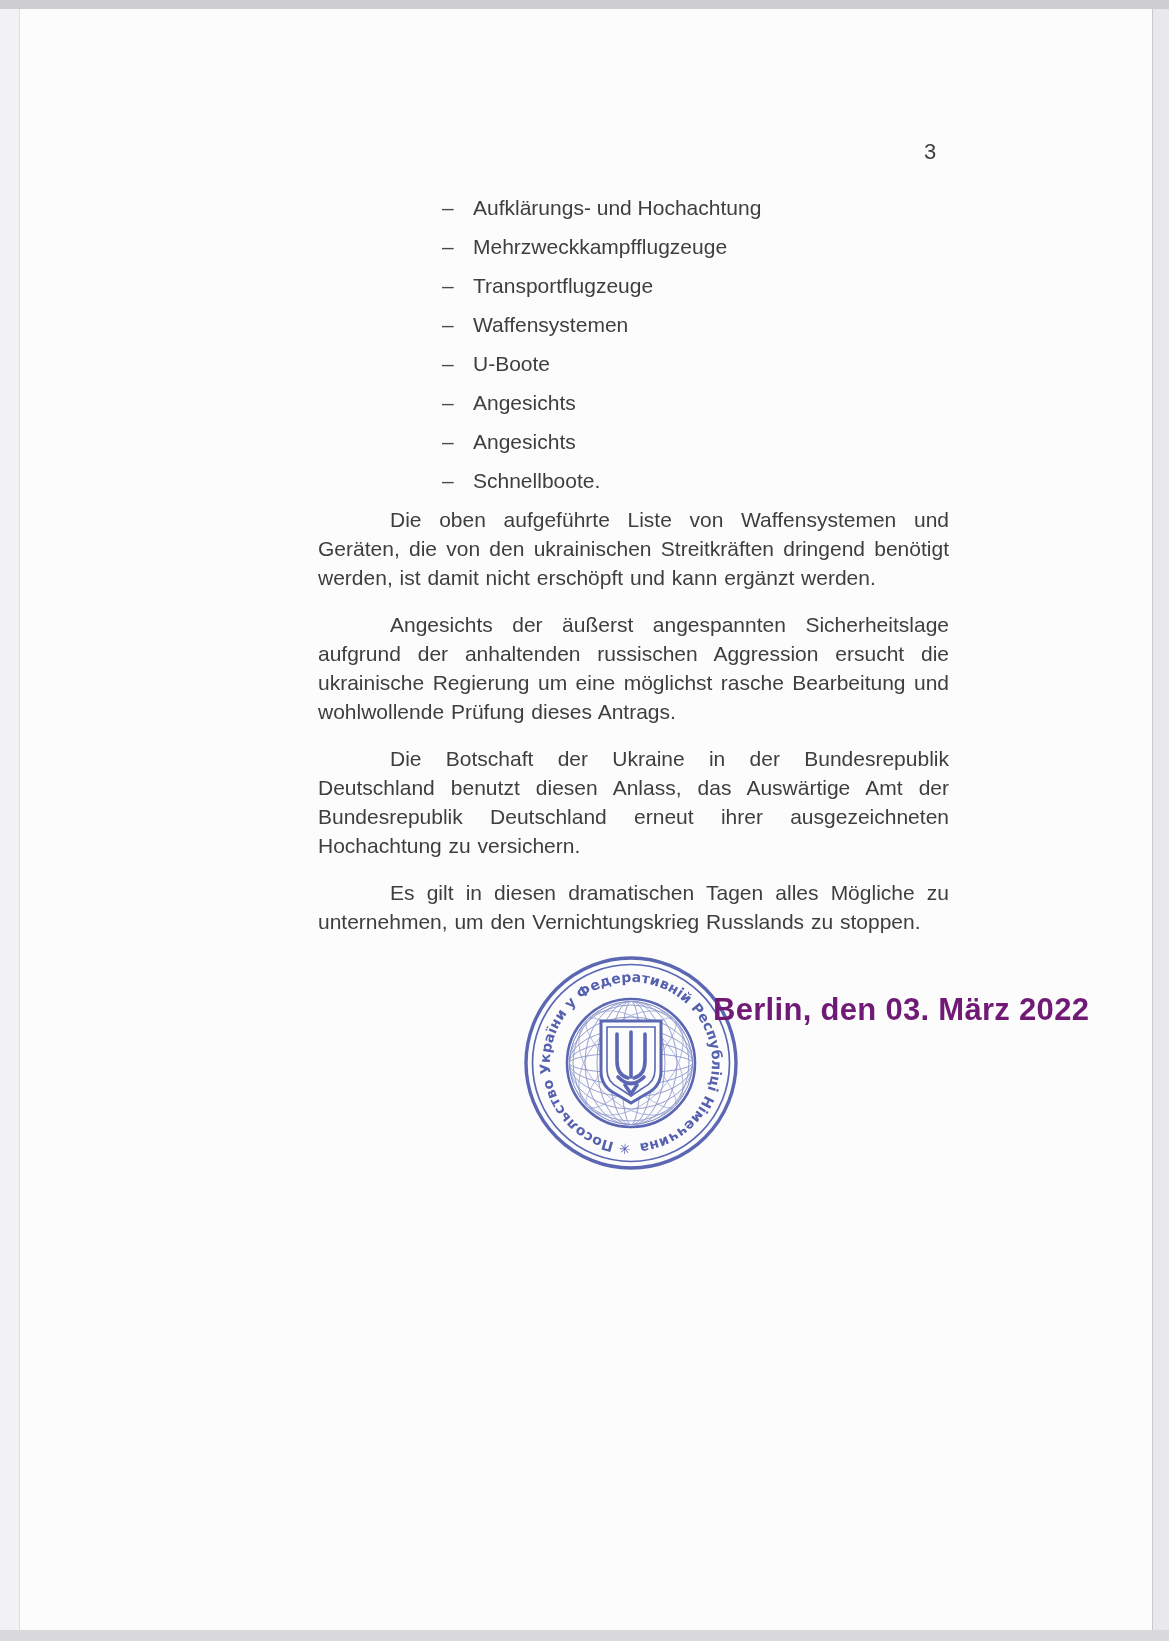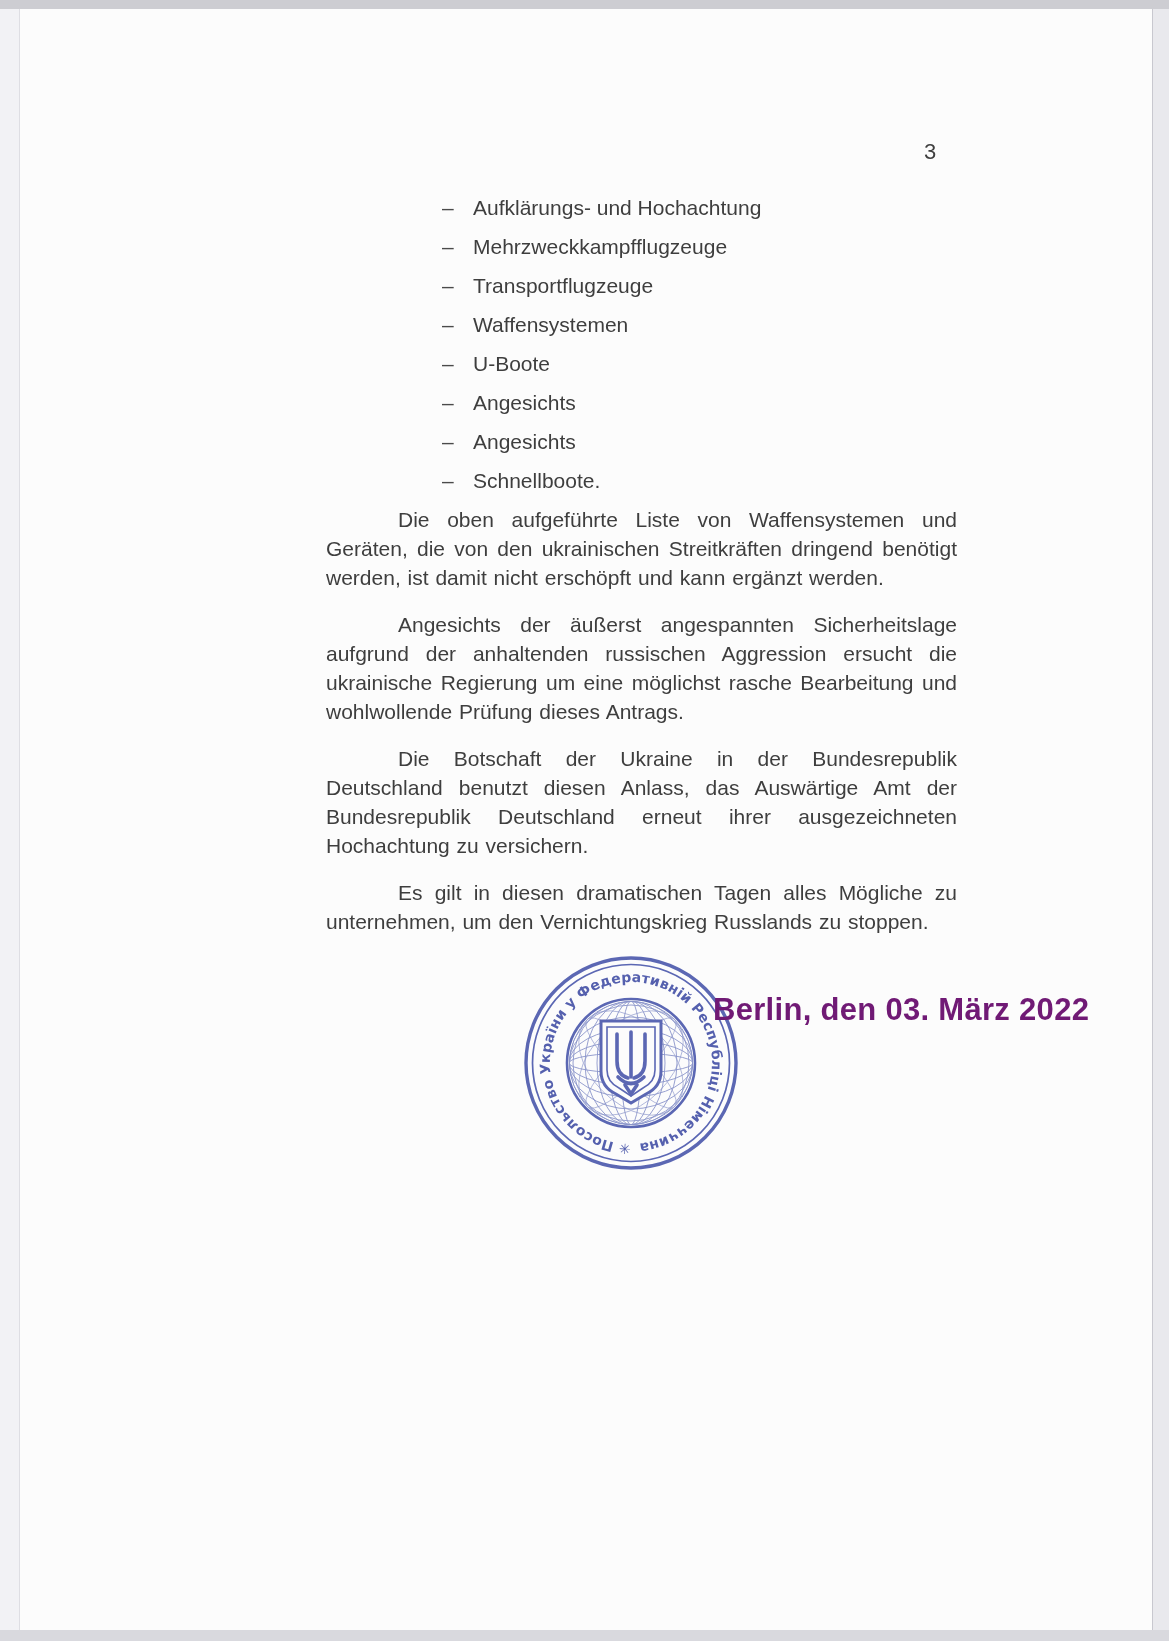--- a/index.html
+++ b/index.html
@@ -34,21 +34,20 @@
   .weapons-list li {
     display: flex; line-height: 23px; margin-bottom: 16px;
   }
   .weapons-list .dash {
     width: 31px; flex: 0 0 31px; color: #4a4a4a;
   }
 
   .body-text {
     position: absolute; left: 318px; top: 505px; width: 631px;
     color: #3e3e3e;
-    margin-left: 8px;
   }
   .body-text p {
     margin: 0 0 18px 0;
     font-size: 21px; line-height: 29px;
     text-align: justify; text-indent: 72px;
     word-spacing: 1px;
   }
 
   .dateline {
     position: absolute; left: 713px; top: 992px;

